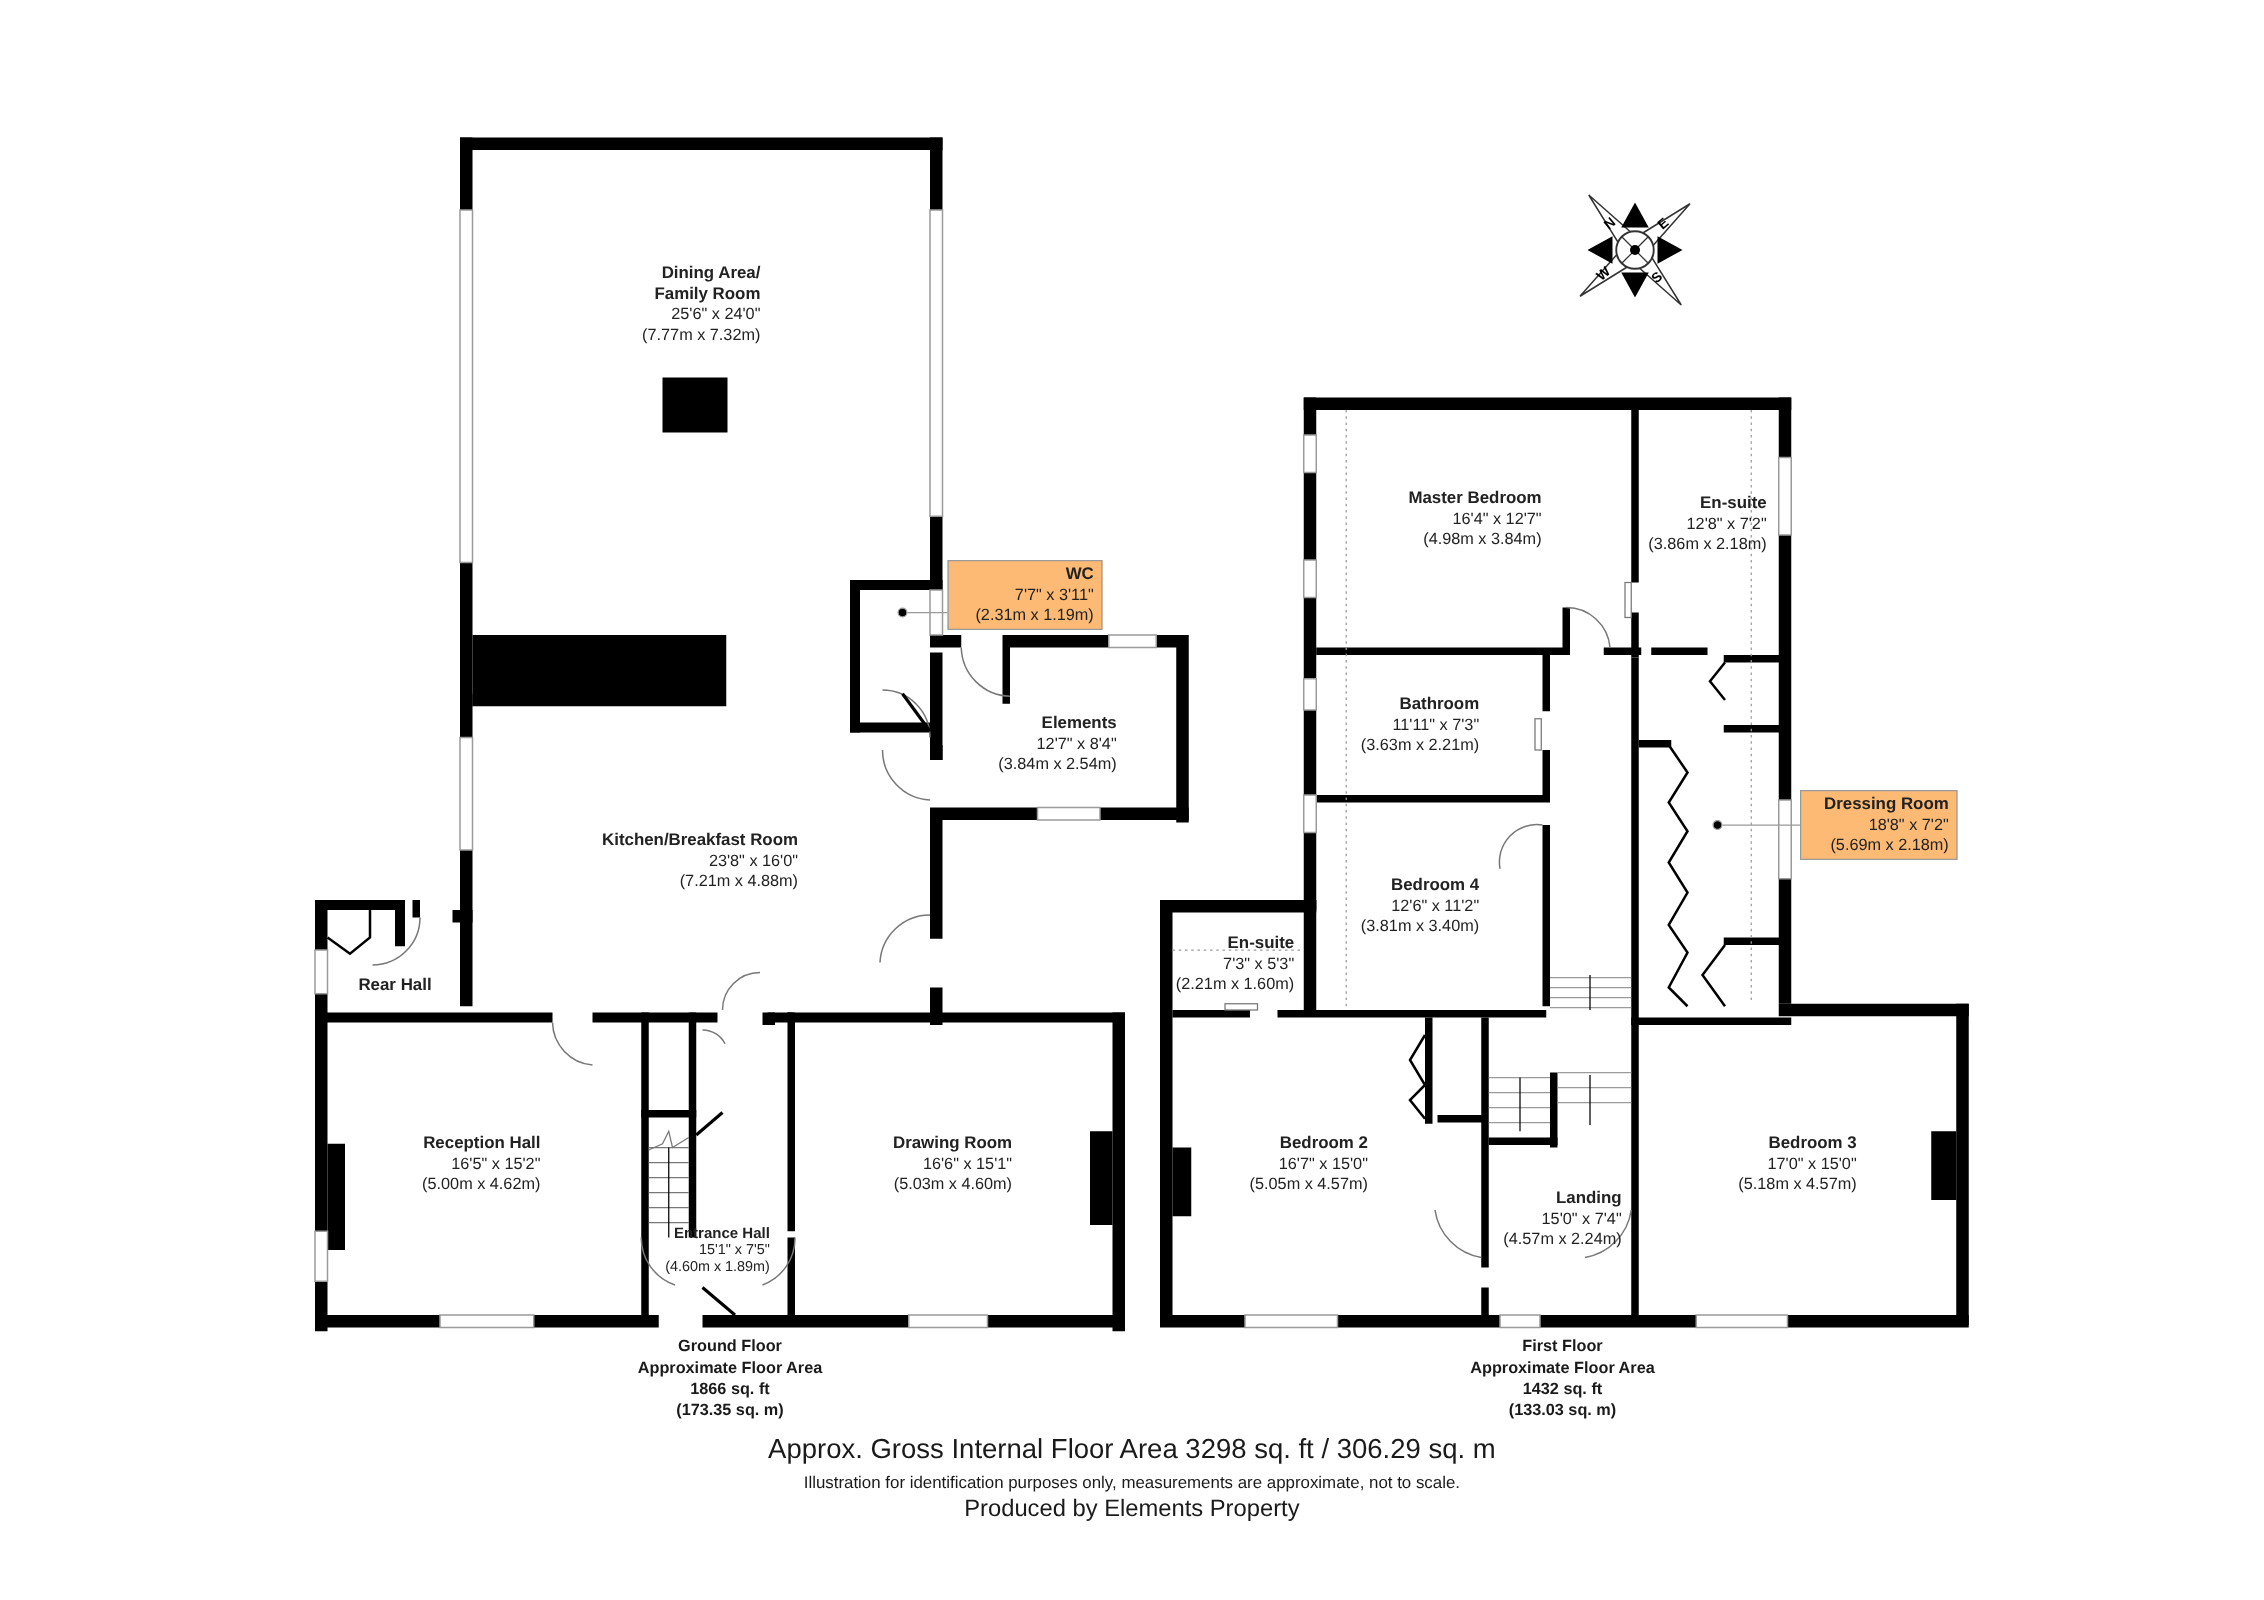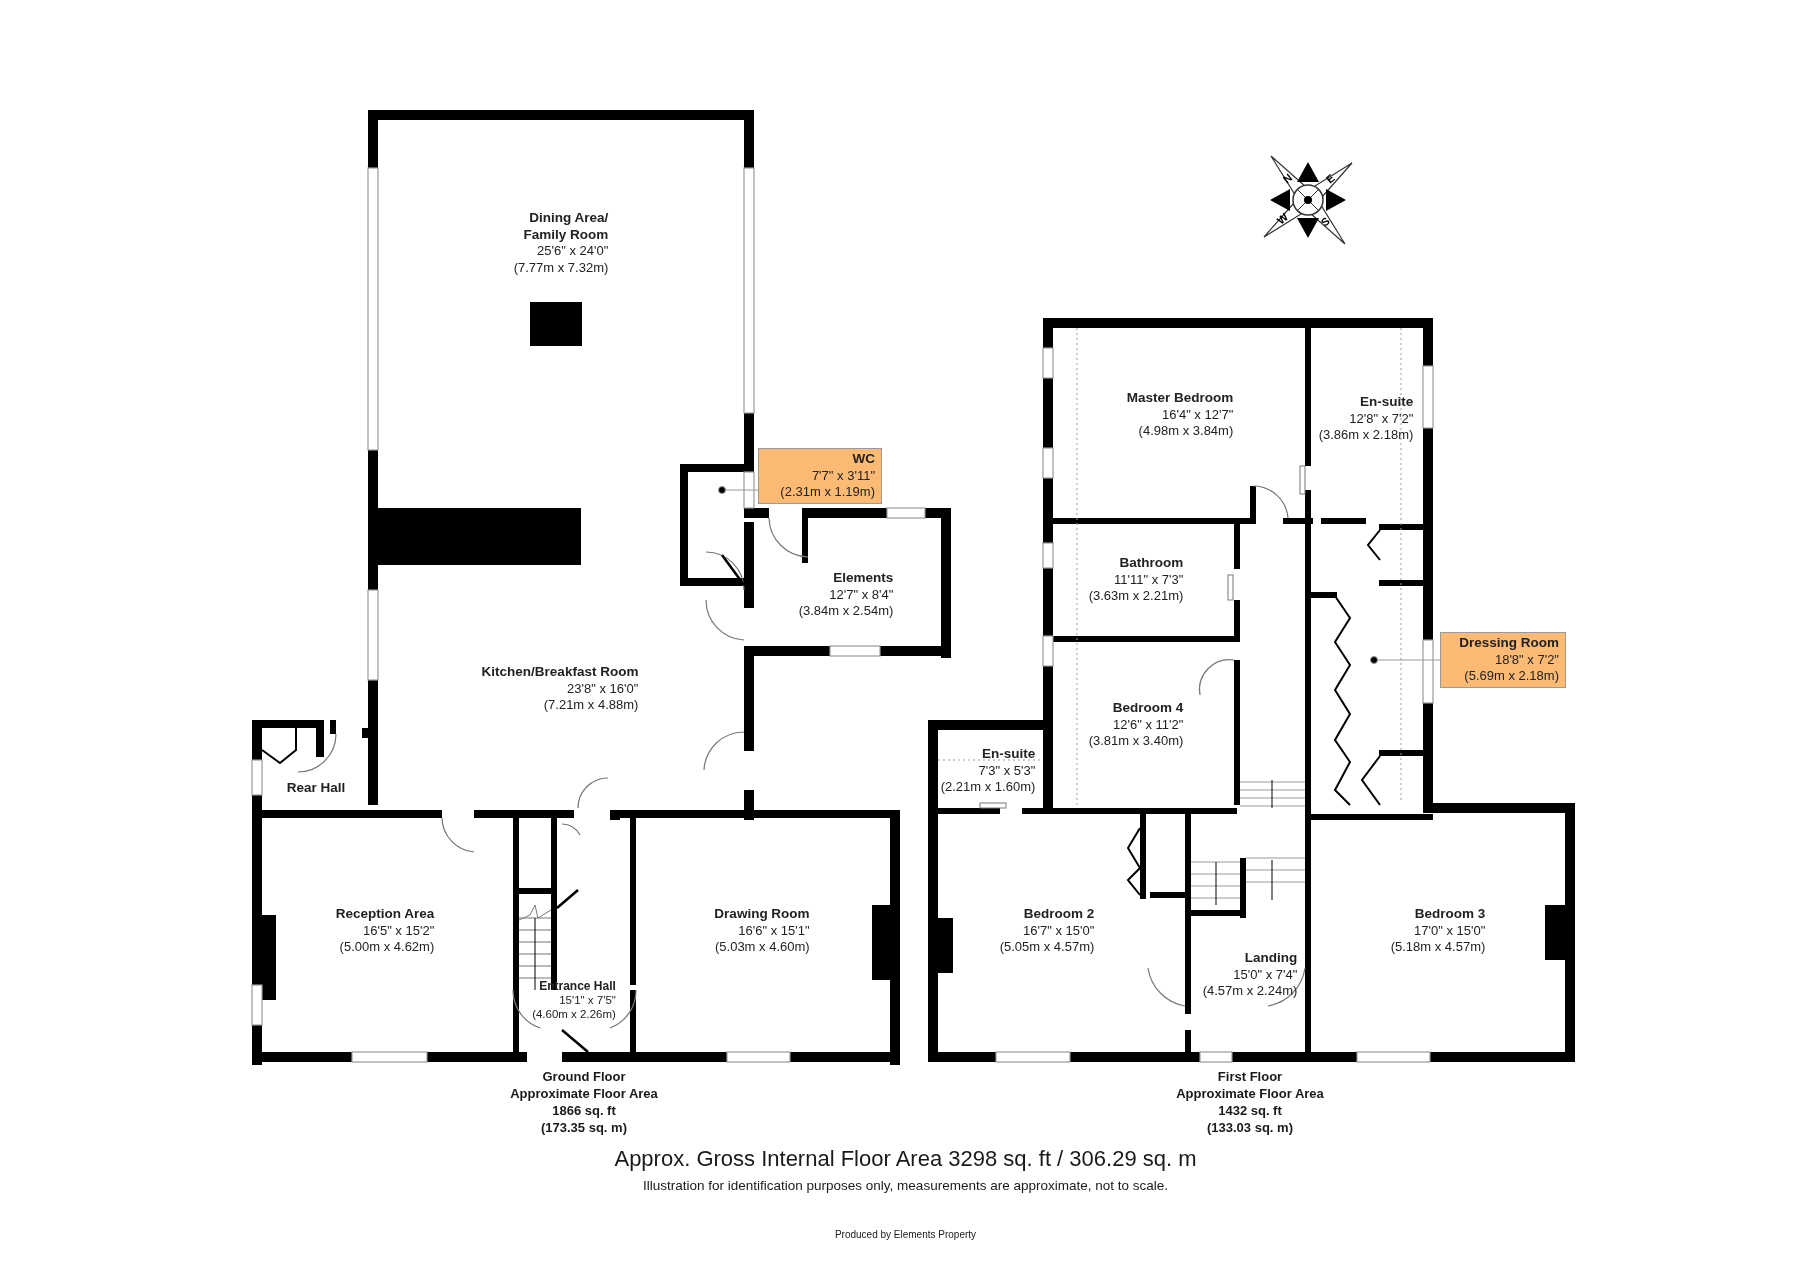--- a/index.html
+++ b/index.html
@@ -7,21 +7,21 @@
   svg.plan { position:absolute; left:0; top:0; }
   .lbl { position:absolute; text-align:right; font-size:13px; line-height:16.5px; color:#222; white-space:nowrap; transform:translateX(-50%); }
   .lbl .name { font-weight:bold; font-size:13.5px; display:block; }
   .lbl .dim { display:block; }
   .boxed { border:1.5px solid #9a9a9a; background:#fdba74; padding:2px 6px; transform:none; }
   .floor-sum { position:absolute; text-align:center; font-weight:bold; font-size:13px; line-height:17px; transform:translateX(-50%); white-space:nowrap; }
   .floor-sum span { display:block; }
   .footer { position:absolute; left:0; width:1811px; text-align:center; }
   .footer .gross { font-weight:normal; font-size:22px; top:1146px; position:absolute; width:100%; }
   .footer .disc { font-size:13.5px; top:1178px; position:absolute; width:100%; }
-  .footer .prod { font-size:10px; top:1229px; position:absolute; width:100%; }
+  .footer .prod { font-size:19px; top:1197px; position:absolute; width:100%; }
 </style>
 </head>
 <body>
 
 <svg class="plan" width="1811" height="1280" viewBox="0 0 1811 1280" xmlns="http://www.w3.org/2000/svg">
 
   <g transform="translate(1308,200)">
     <polygon points="-37,-44 6,-6 -6,6" fill="#fff" stroke="#333" stroke-width="1.2"></polygon>
     <polygon points="44,-37 6,6 -6,-6" fill="#fff" stroke="#333" stroke-width="1.2"></polygon>
     <polygon points="37,44 -6,6 6,-6" fill="#fff" stroke="#333" stroke-width="1.2"></polygon>
@@ -288,33 +288,33 @@
 </div>
 <div class="lbl" style="left:560px; top:664px;">
   <span class="name">Kitchen/Breakfast Room</span>
   <span class="dim">23'8" x 16'0"</span>
   <span class="dim">(7.21m x 4.88m)</span>
 </div>
 <div class="lbl" style="left:316px; top:780px;">
   <span class="name">Rear Hall</span>
 </div>
 <div class="lbl" style="left:385px; top:906px;">
-  <span class="name">Reception Area</span>
+  <span class="name">Reception Hall</span>
   <span class="dim">16'5" x 15'2"</span>
   <span class="dim">(5.00m x 4.62m)</span>
 </div>
 <div class="lbl" style="left:762px; top:906px;">
   <span class="name">Drawing Room</span>
   <span class="dim">16'6" x 15'1"</span>
   <span class="dim">(5.03m x 4.60m)</span>
 </div>
 <div class="lbl" style="left:574px; top:979px; font-size:11.5px; line-height:14px;">
   <span class="name" style="font-size:12px;">Entrance Hall</span>
   <span class="dim">15'1" x 7'5"</span>
-  <span class="dim">(4.60m x 2.26m)</span>
+  <span class="dim">(4.60m x 1.89m)</span>
 </div>
 <div class="floor-sum" style="left:584px; top:1068px;">
   <span>Ground Floor</span>
   <span>Approximate Floor Area</span>
   <span>1866 sq. ft</span>
   <span>(173.35 sq. m)</span>
 </div>
 
 <div class="lbl" style="left:1180px; top:390px;">
   <span class="name">Master Bedroom</span>

